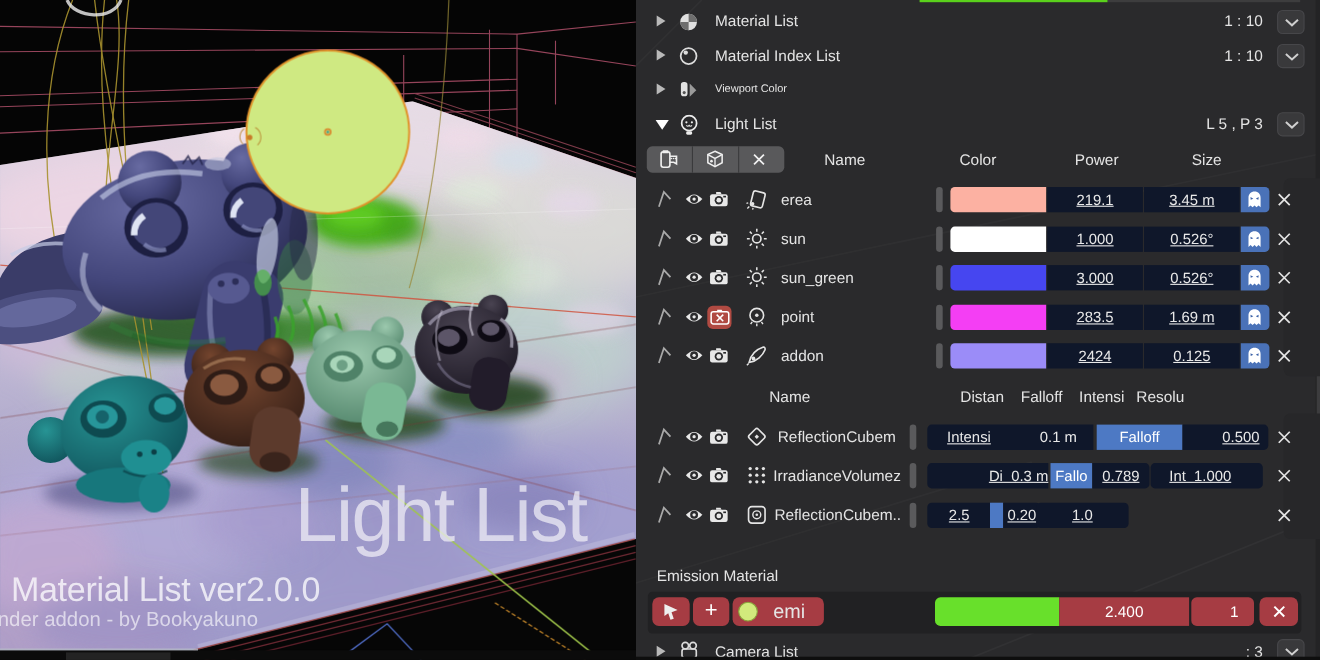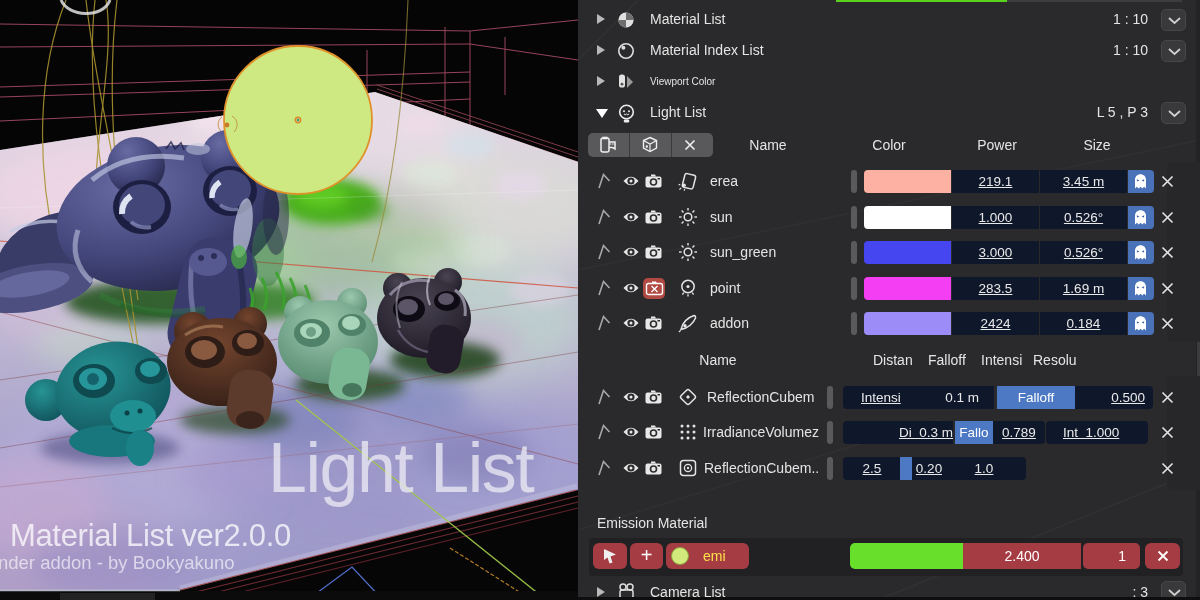--- a/index.html
+++ b/index.html
@@ -561,21 +561,21 @@
         </svg>
       <svg class="abs" style="left:100px;top:313px" width="20" height="20" viewBox="0 0 20 20">
 <path d="M16,2.5 C10,4.5 4.5,9.5 3,16.5 C10,15.5 15.5,10 17.5,5 C17.8,3.6 17.2,2.6 16,2.5 Z" fill="none" stroke="#e4e4e4" stroke-width="1.5"></path>
 <circle cx="7" cy="12.8" r="1.7" fill="#e4e4e4"></circle>
 <path d="M2.6,17.4 L1,19" stroke="#e4e4e4" stroke-width="1.3"></path>
         </svg>
       <div class="ptxt abs" style="left:132px;top:312px">addon</div>
       <div class="handle" style="left:273px;top:312px"></div>
       <div class="abs" style="left:286px;top:312px;width:87px;height:23px;background:#9b8cf8;border-radius:4px 0 0 4px"></div>
       <div class="field" style="left:374px;top:312px;width:87px">2424</div>
-      <div class="field" style="left:462px;top:312px;width:87px">0.184</div>
+      <div class="field" style="left:462px;top:312px;width:87px">0.125</div>
       <div class="abs" style="left:550px;top:312px;width:26px;height:23px;background:#4a72b8;border-radius:0 4px 4px 0"></div>
 <svg class="abs" style="left:554px;top:315px" width="17" height="17" viewBox="0 0 17 17">
 <path d="M8.5,1.2 C5.2,1.2 3,3.6 3,7 L3,15.5 L4.9,13.8 L6.7,15.5 L8.5,13.8 L10.3,15.5 L12.1,13.8 L14,15.5 L14,7 C14,3.6 11.8,1.2 8.5,1.2 Z" fill="#ffffff"></path>
 <path d="M4.8,6.2 L7.4,7.6 L5,8.6 Z" fill="#3c62a8"></path>
 <path d="M12.2,6.2 L9.6,7.6 L12,8.6 Z" fill="#3c62a8"></path>
         </svg>
       <svg class="abs" style="left:582px;top:316px" width="15" height="15" viewBox="0 0 15 15">
 <path d="M2.5,2.5 L12.5,12.5 M12.5,2.5 L2.5,12.5" stroke="#e4e4e4" stroke-width="1.6"></path>
         </svg>
     </div>
@@ -686,21 +686,21 @@
     <div class="ptxt abs" style="left:19px;top:512px">Emission Material</div>
     <div class="abs" style="left:11px;top:538px;width:594px;height:38px;background:#212123;border-radius:4px"></div>
     <div class="redbtn" style="left:15px;top:543px;width:34px">
       <svg width="18" height="18" viewBox="0 0 18 18" style="position:absolute;left:8px;top:4px">
         <path d="M3,2 L15,7.5 L9.5,9.5 L11.5,15.5 L8.5,16.5 L6.5,10.5 L3,13 Z" fill="#efefef"></path>
       </svg>
     </div>
     <div class="redbtn" style="left:52px;top:543px;width:33px;color:#fff;font-size:20px;font-weight:400;text-align:center;line-height:25px">+</div>
     <div class="redbtn" style="left:88px;top:543px;width:83px">
       <div class="abs" style="left:5px;top:4px;width:18px;height:18px;border-radius:50%;background:#d2ea7c;border:1px solid #8aa23c;box-sizing:border-box"></div>
-      <div class="abs" style="left:37px;top:0;color:#fde047;font-size:14px;line-height:26px">emi</div>
+      <div class="abs" style="left:37px;top:0;color:#e5e5e5;font-size:18px;line-height:26px">emi</div>
     </div>
     <div class="abs" style="left:272px;top:543px;width:113px;height:26px;background:#68e02b;border-radius:5px 0 0 5px"></div>
     <div class="abs" style="left:385px;top:543px;width:118px;height:26px;background:#a63c43;color:#fff;font-size:14px;line-height:26px;text-align:center">2.400</div>
     <div class="redbtn" style="left:505px;top:543px;width:57px;color:#fff;font-size:14px;line-height:26px;text-align:right;border-radius:5px"><span style="margin-right:14px">1</span></div>
     <div class="redbtn" style="left:567px;top:543px;width:35px">
       <svg width="14" height="14" viewBox="0 0 14 14" style="position:absolute;left:11px;top:6px">
         <path d="M2.5,2.5 L11.5,11.5 M11.5,2.5 L2.5,11.5" stroke="#fff" stroke-width="1.8"></path>
       </svg>
     </div>
 

